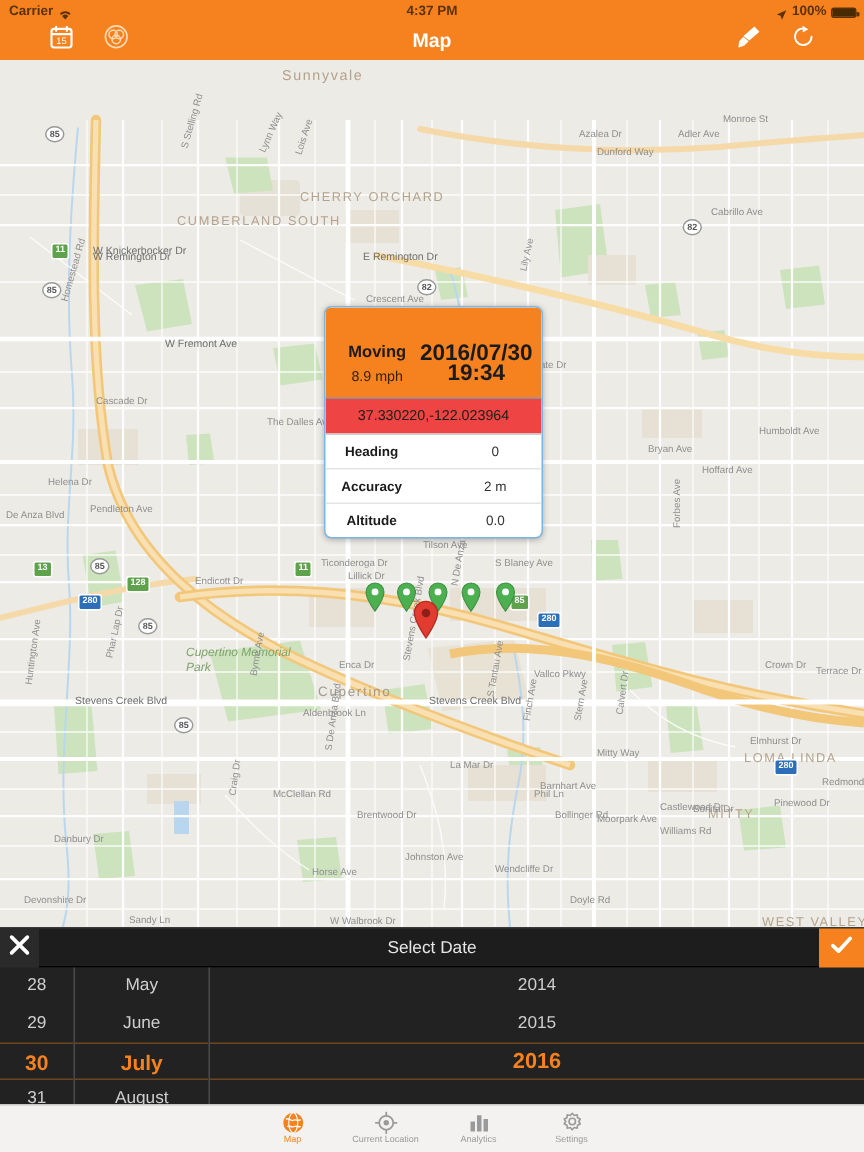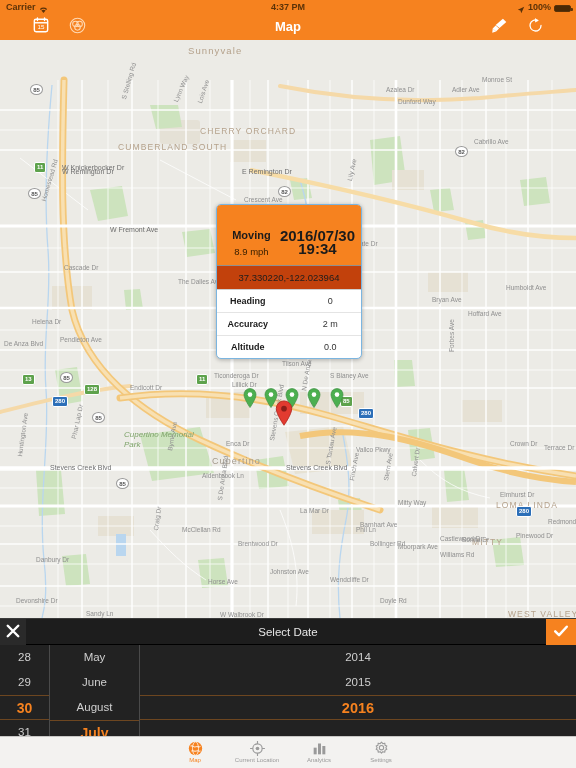--- a/index.html
+++ b/index.html
@@ -71,21 +71,21 @@
     position:absolute; left:216px; top:204px; width:146px;
     background:#fff; border:1px solid #7bb5e0; border-radius:5px; overflow:hidden;
     box-shadow:0 1px 4px rgba(0,0,0,.28);
   }
   .co-head { background:#F6821F; display:flex; padding:24px 6px 8px 6px; }
   .co-head-l { flex:1; text-align:center; }
   .co-head-r { flex:1; text-align:center; }
   .co-status { font-size:11px; font-weight:bold; color:#1b1b1b; }
   .co-speed { font-size:9.5px; color:#3a2000; margin-top:5px;}
   .co-date { font-size:15px; font-weight:bold; color:#1b1b1b; line-height:13px;}
-  .co-coord { background:#c2410c; color:#1d1d1d; font-size:9.5px; text-align:center;
+  .co-coord { background:#ef4444; color:#1d1d1d; font-size:9.5px; text-align:center;
               padding:6px 0; border-top:1px solid #8f8f8f;}
   .co-row { display:flex; padding:6px 0;gap:21px; }
   .co-row + .co-row { border-top:1px solid #e4e4e4; }
   .co-rows { border-top:1px solid #cfcfcf; }
   .co-k { flex:1; text-align:center; font-size:9px; font-weight:bold; color:#1b1b1b;}
   .co-v { flex:1; text-align:center; font-size:9px; color:#333;}
 
   
   .picker { position:absolute; left:0; top:618px; width:576px; height:118px;
             background:#1d1d1d; }
@@ -518,22 +518,22 @@
     <div class="pk-cols">
       <div class="pk-col days">
         <div class="pk-item">28</div>
         <div class="pk-item">29</div>
         <div class="pk-item sel">30</div>
         <div class="pk-item">31</div>
       </div>
       <div class="pk-col months">
         <div class="pk-item">May</div>
         <div class="pk-item">June</div>
+        <div class="pk-item sel">July</div>
         <div class="pk-item">August</div>
-        <div class="pk-item sel">July</div>
       </div>
       <div class="pk-col years">
         <div class="pk-item">2014</div>
         <div class="pk-item">2015</div>
         <div class="pk-item sel">2016</div>
         <div class="pk-item"></div>
       </div>
     </div>
   </div>
 

